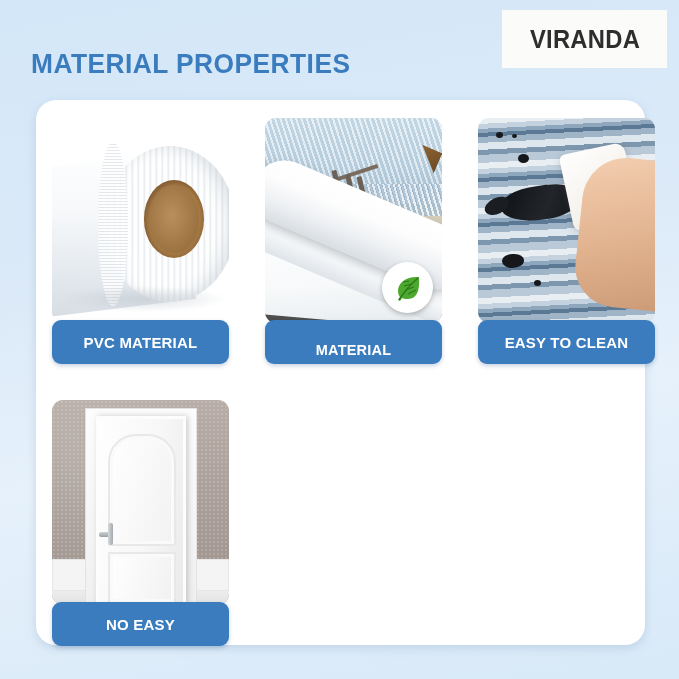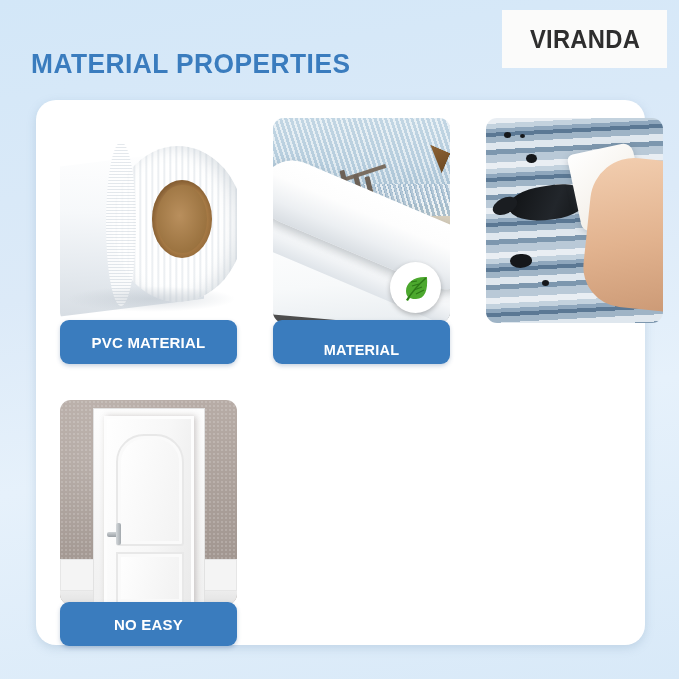--- a/index.html
+++ b/index.html
@@ -32,21 +32,21 @@
 
   
   .panel{
     position:absolute;left:36px;top:100px;width:609px;height:545px;
     background:#ffffff;border-radius:20px;
     box-shadow:0 3px 10px rgba(120,150,180,.28);
   }
 
   
   .grid{
-    position:absolute;left:60px;top:118px;width:577px;height:512px;
+    position:absolute;left:52px;top:118px;width:577px;height:512px;
     display:grid;grid-template-columns:repeat(3,177px);
     grid-template-rows:repeat(2,246px);
     column-gap:23px;row-gap:20px;gap:36px;
   }
   .card{position:relative;width:177px;height:246px;}
   .photo{
     position:absolute;left:0;top:0;width:177px;height:205px;
     border-radius:11px;overflow:hidden;
   }
   .label{
@@ -343,20 +343,21 @@
       <div class="ink" style="left:18px;top:14px;width:7px;height:6px;"></div>
       <div class="ink" style="left:34px;top:16px;width:5px;height:4px;"></div>
       <div class="ink" style="left:40px;top:36px;width:11px;height:9px;"></div>
       <div class="ink" style="left:88px;top:40px;width:12px;height:10px;"></div>
       <div class="ink-smear"></div>
       <div class="ink" style="left:24px;top:136px;width:22px;height:14px;border-radius:50% 45% 55% 50%;"></div>
       <div class="ink" style="left:56px;top:162px;width:7px;height:6px;"></div>
       <div class="cloth"></div>
       <div class="hand-clean"></div>
     </div>
+    <div class="label">EASY TO CLEAN</div>
   </div>
 
   <div class="card">
     <div class="photo">
       <div class="wall-bg"></div>
       <div class="baseboard"></div>
       <div class="baseboard-l"></div>
       <div class="baseboard-r"></div>
       <div class="door-frame"></div>
       <div class="door">

